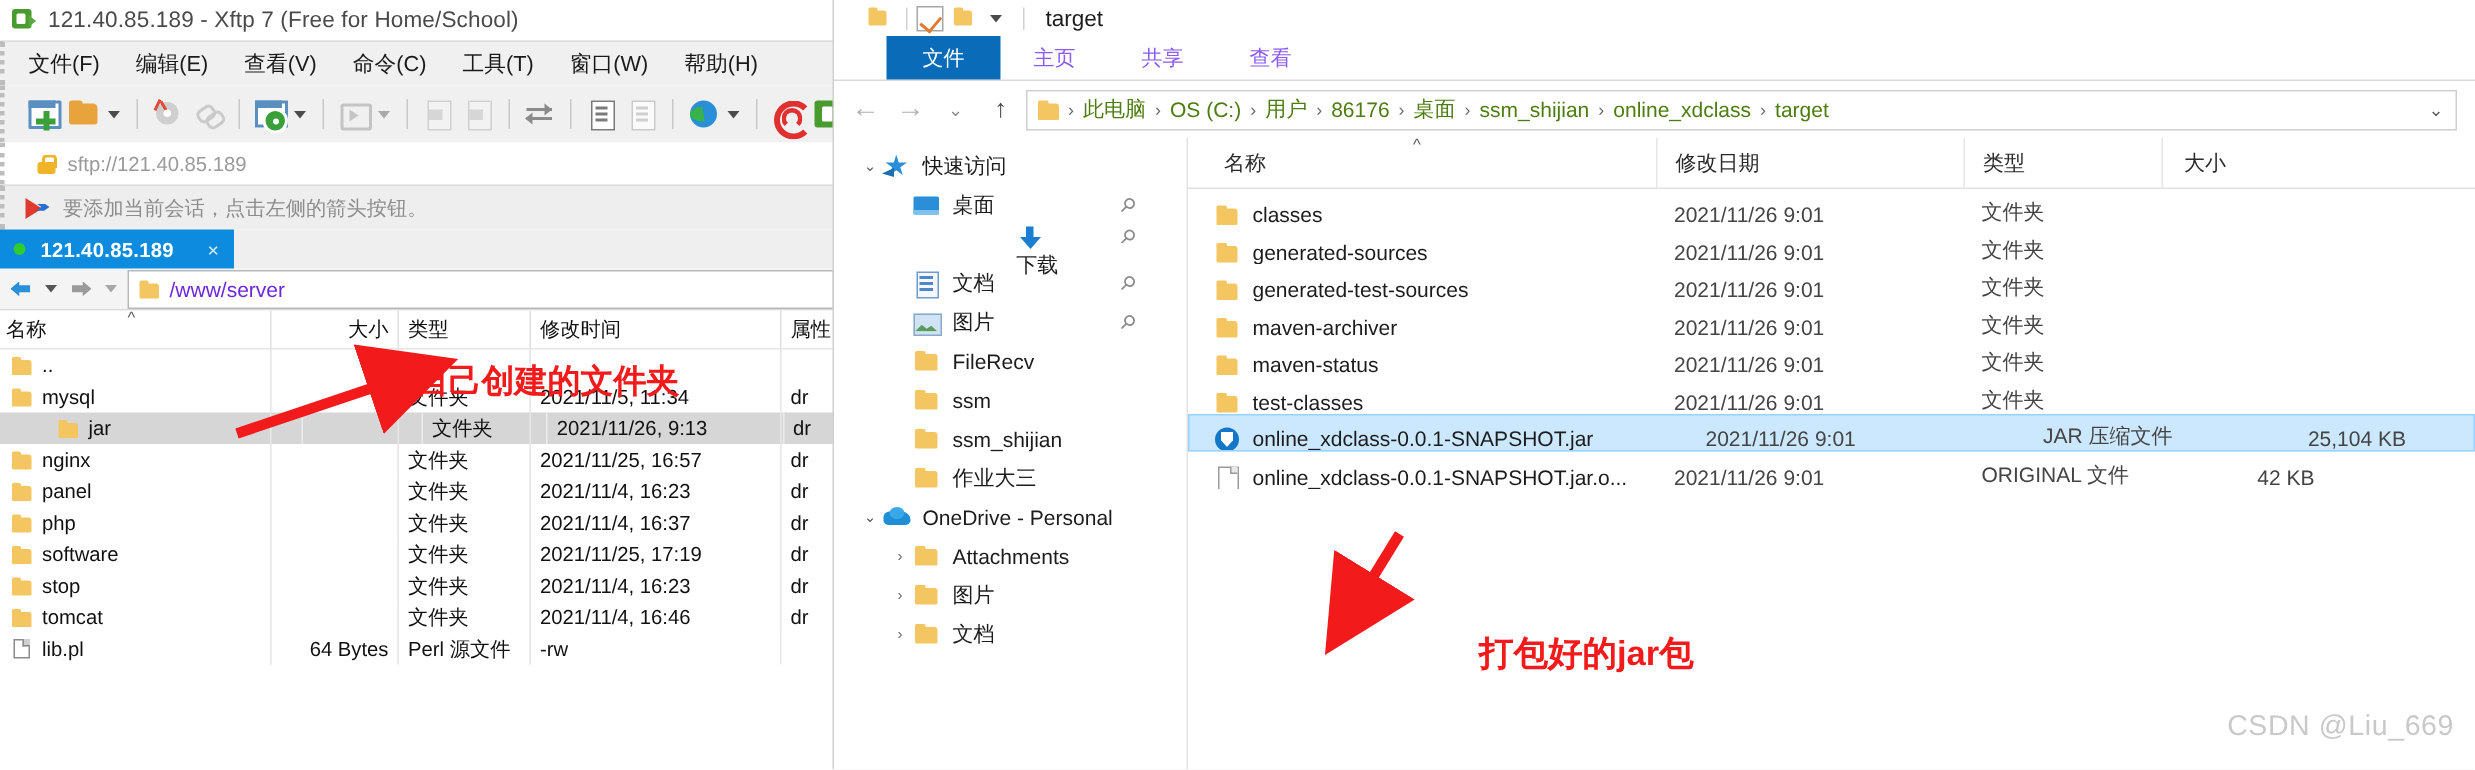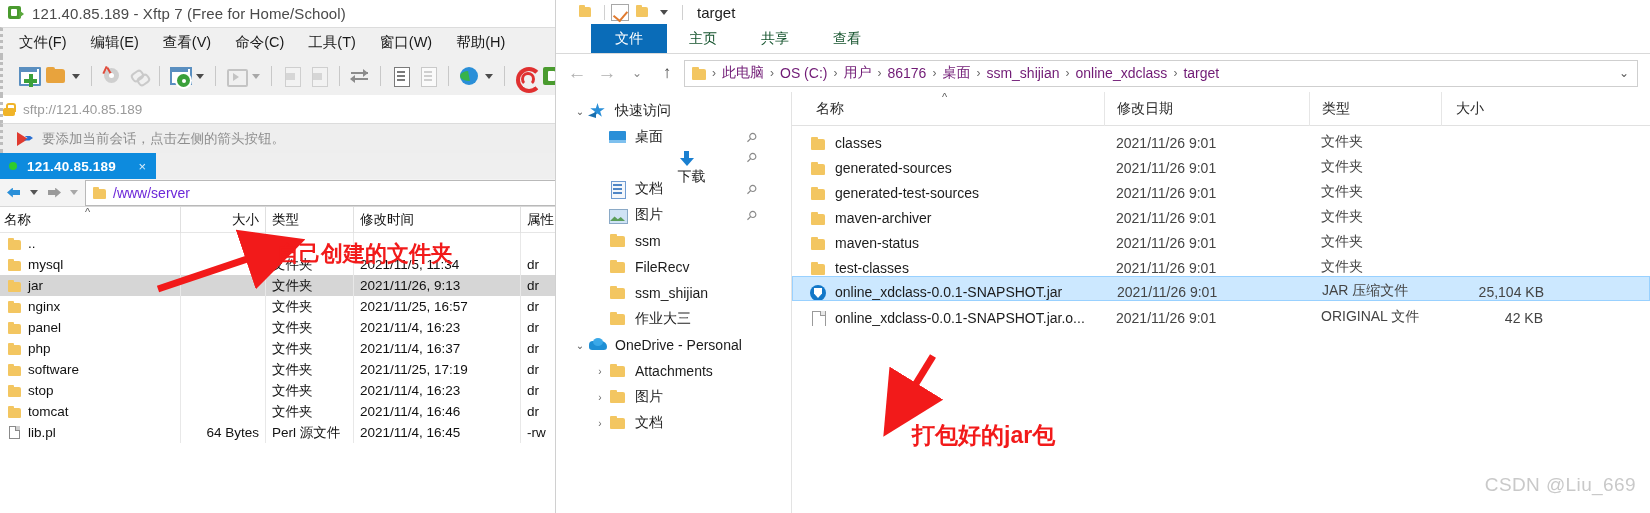--- a/index.html
+++ b/index.html
@@ -101,21 +101,21 @@
   .ic-spiral:before{content:"";position:absolute;left:3px;top:3px;width:18px;height:18px;border-radius:50%;
       border:4px solid #e03030; border-right-color:transparent;}
   .ic-spiral:after{content:"";position:absolute;left:8px;top:8px;width:8px;height:8px;border-radius:50%;
       border:3px solid #e03030;border-bottom-color:transparent;}
 
   .ic-green-sq:before{content:"";position:absolute;left:3px;top:3px;width:18px;height:18px;background:#4a9b2f;border-radius:2px;}
   .ic-green-sq:after{content:"";position:absolute;left:8px;top:7px;width:7px;height:10px;background:#fff;border-radius:1px;}
 
   .xf-urlbar {
     height: 28px; background:#fff; display:flex; align-items:center;
-    padding-left: 0; gap:8px; border-left:3px dotted #bdbdbd;
+    padding-left: 22px; gap:8px; border-left:3px dotted #bdbdbd;
   }
   .xf-lock { width:12px; height:13px; position:relative; flex:none; }
   .xf-lock:before{content:"";position:absolute;left:0;top:5px;width:12px;height:8px;background:#f0b429;border-radius:2px;}
   .xf-lock:after{content:"";position:absolute;left:3px;top:0;width:6px;height:7px;border:2px solid #f0b429;
       border-bottom:none;border-radius:3px 3px 0 0;}
   .xf-url-text { font-size:13.5px; color:#9a9a9a; }
 
   .xf-notice {
     height: 30px; background:#eeeeee; border-top:1px solid #dcdcdc;
     display:flex; align-items:center; padding-left: 14px; gap:9px;
@@ -166,21 +166,21 @@
   .xf-colhead .c + .c { border-left:1px solid #e0e0e0; }
   .xf-c-name { width:180px; padding-left:4px; }
   .xf-c-size { width:85px; justify-content:flex-end; padding-right:6px; }
   .xf-c-type { width:88px; padding-left:6px; }
   .xf-c-date { width:167px; padding-left:6px; }
   .xf-c-attr { width:36px; padding-left:6px; }
   .sort-caret { position:absolute; left:85px; top:-1px; font-size:11px; color:#5a5a5a; }
 
   .xf-rows { position:relative; }
   .xf-row { height:21px; display:flex; align-items:center; font-size:13.5px; color:#111; }
-  .xf-row.sel { background:#d6d6d6; }
+  .xf-row.sel { background:#d6d6d6;padding-left:31px; }
   .xf-row .c { height:21px; display:flex; align-items:center; overflow:hidden; white-space:nowrap; }
   .xf-row .c + .c { border-left:1px solid #ececec; }
   .row-folder-ico{width:13px;height:12px;position:relative;flex:none;margin:0 7px 0 4px;}
   .row-folder-ico:before{content:"";position:absolute;left:0;top:2px;width:13px;height:10px;background:#f3c661;border-radius:1px 2px 1px 1px;}
   .row-folder-ico:after{content:"";position:absolute;left:0;top:0;width:6px;height:3px;background:#f3c661;border-radius:1px 1px 0 0;}
   .row-file-ico{width:11px;height:13px;position:relative;flex:none;margin:0 8px 0 5px;
      background:#fff;border:1px solid #8a8a8a;}
   .row-file-ico:after{content:"";position:absolute;right:-1px;top:-1px;width:4px;height:4px;background:#cfcfcf;
      border-left:1px solid #8a8a8a;border-bottom:1px solid #8a8a8a;}
   .xf-vline { position:absolute; top:0; bottom:0; width:1px; background:#e8e8e8; }
@@ -198,31 +198,31 @@
   .ex-qa-sep{width:1px;height:15px;background:#d0d0d0;margin:0 6px;flex:none;}
   .ex-qa-check{width:18px;height:17px;border:1px solid #a8a8a8;position:relative;flex:none;margin-right:4px;background:#fff;}
   .ex-qa-check:after{content:"";position:absolute;left:4px;top:3px;width:7px;height:11px;
       border:2px solid #e07a2f;border-top:none;border-left:none;transform:rotate(40deg);}
   .ex-qa-dd{width:0;height:0;border-left:4px solid transparent;border-right:4px solid transparent;
       border-top:5px solid #4b4b4b;flex:none;margin:0 8px 0 5px;}
   .ex-win-title{font-size:15px;color:#1c1c1c;margin-left:8px;}
 
   .ex-ribbon { height:30px; background:#fff; display:flex; align-items:stretch; border-bottom:1px solid #d9d9d9;}
   .ex-ribbon-pad{width:35px;}
-  .ex-tab{display:flex;align-items:center;padding:0 22px;font-size:14px;color:#14532d;}
+  .ex-tab{display:flex;align-items:center;padding:0 22px;font-size:14px;color:#8b5cf6;}
   .ex-tab.active{background:#0a6cb8;color:#fff;padding:0 24px;}
 
   .ex-addrbar{height:38px;background:#fff;display:flex;align-items:center;gap:4px;padding:0 12px 0 8px;}
   .ex-nav-btn{width:26px;height:26px;display:flex;align-items:center;justify-content:center;
       font-size:19px;color:#b0b0b0;flex:none;}
   .ex-nav-btn.up{color:#4a4a4a;font-size:17px;}
   .ex-nav-btn.dd{font-size:12px;color:#8a8a8a;}
   .ex-addrbox{flex:1;height:27px;border:1px solid #cfcfcf;background:#fff;display:flex;align-items:center;
       gap:6px;padding:0 8px 0 7px;}
-  .ex-crumb{font-size:14px;color:#701a75;white-space:nowrap;}
+  .ex-crumb{font-size:14px;color:#4d7c0f;white-space:nowrap;}
   .ex-crumb-sep{font-size:12px;color:#6a6a6a;}
   .ex-addr-caret{font-size:12px;color:#5a5a5a;margin-left:auto;}
   .ex-addrfolder{width:14px;height:13px;position:relative;flex:none;}
   .ex-addrfolder:before{content:"";position:absolute;left:0;top:2px;width:14px;height:11px;background:#f3c661;border-radius:1px 2px 1px 1px;}
   .ex-addrfolder:after{content:"";position:absolute;left:0;top:0;width:7px;height:3px;background:#f3c661;border-radius:1px 1px 0 0;}
 
   .ex-body{display:flex; height: 513px;}
   .ex-sidebar{width:235px;padding-top:6px;background:#fff;overflow:hidden;}
   .sb-item{height:26px;display:flex;align-items:center;font-size:14px;color:#1c1c1c;position:relative;}
   .sb-chev{width:16px;font-size:10px;color:#6a6a6a;text-align:center;flex:none;}
@@ -256,21 +256,21 @@
   .fl-head{height:34px;display:flex;align-items:center;border-bottom:1px solid #e1e1e1;position:relative;}
   .fl-head .fh{font-size:14px;color:#2a2a2a;height:34px;display:flex;align-items:center;position:relative;}
   .fl-head .fh + .fh{border-left:1px solid #e6e6e6;}
   .fh-name{width:312px;padding-left:24px;}
   .fh-date{width:205px;padding-left:12px;}
   .fh-type{width:132px;padding-left:12px;}
   .fh-size{width:120px;padding-left:14px;}
   .fh-sort{position:absolute;left:150px;top:-1px;font-size:11px;color:#5a5a5a;}
 
   .fl-row{height:25px;display:flex;align-items:center;font-size:14px;color:#1c1c1c;}
-  .fl-row.sel{background:#cce8ff;border:1px solid #99d1ff;height:25px;}
+  .fl-row.sel{background:#cce8ff;border:1px solid #99d1ff;height:25px;gap:20px;}
   .fl-c{height:100%;display:flex;align-items:flex-end;white-space:nowrap;overflow:hidden;}
   .fl-name{width:312px;padding-left:18px;}
   .fl-date{width:205px;padding-left:12px;color:#444;}
   .fl-type{width:132px;padding-left:12px;color:#444;}
   .fl-size{width:120px;justify-content:flex-end;padding-right:18px;color:#444;}
   .fl-row.sel .fl-name{padding-left:17px;}
   .fl-ico{width:16px;height:15px;position:relative;flex:none;margin-right:9px;}
   .fl-ico.folder:before{content:"";position:absolute;left:1px;top:3px;width:14px;height:11px;background:#f3c661;border-radius:1px 2px 1px 1px;}
   .fl-ico.folder:after{content:"";position:absolute;left:1px;top:1px;width:7px;height:3px;background:#f3c661;border-radius:1px 1px 0 0;}
   .fl-ico.jar{}
@@ -481,21 +481,20 @@
           <div class="c xf-c-date">2021/11/4, 16:46</div>
           <div class="c xf-c-attr">dr</div>
         </div>
         <div class="xf-row">
           <div class="c xf-c-name">
             <span class="row-file-ico"></span>
             <span>lib.pl</span>
           </div>
           <div class="c xf-c-size">64 Bytes</div>
           <div class="c xf-c-type">Perl 源文件</div>
-          <div class="c xf-c-date">2021/11/4, 16:45</div>
           <div class="c xf-c-attr">-rw</div>
         </div>
         <div class="xf-vline" style="left: 180px;"></div>
         <div class="xf-vline" style="left: 265px;"></div>
         <div class="xf-vline" style="left: 353px;"></div>
         <div class="xf-vline" style="left: 520px;"></div>
       </div>
   </div>
 
   <div id="explorer">
@@ -572,26 +571,26 @@
           </div>
           <div class="sb-item" style="padding-left: 36px;">
             <span class="sb-chev "></span>
             <span class="sb-ico ico-pics"></span>
             <span class="sb-label">图片</span>
             <span class="sb-pin">⚲</span>
           </div>
           <div class="sb-item" style="padding-left: 36px;">
             <span class="sb-chev "></span>
             <span class="sb-ico ico-folder"></span>
-            <span class="sb-label">ssm</span>
+            <span class="sb-label">FileRecv</span>
           </div>
           <div class="sb-item" style="padding-left: 36px;">
             <span class="sb-chev "></span>
             <span class="sb-ico ico-folder"></span>
-            <span class="sb-label">FileRecv</span>
+            <span class="sb-label">ssm</span>
           </div>
           <div class="sb-item" style="padding-left: 36px;">
             <span class="sb-chev "></span>
             <span class="sb-ico ico-folder"></span>
             <span class="sb-label">ssm_shijian</span>
           </div>
           <div class="sb-item" style="padding-left: 36px;">
             <span class="sb-chev "></span>
             <span class="sb-ico ico-folder"></span>
             <span class="sb-label">作业大三</span>
@@ -717,16 +716,16 @@
   <div class="anno-text" style="left:277px; top:239px; font-size:22px;">自己创建的文件夹</div>
 
   <svg class="anno" style="left:900px; top:353px;" width="50" height="60" viewBox="0 0 50 60">
     <defs>
       <marker id="ah2" markerWidth="9" markerHeight="9" refX="2" refY="4.5" orient="auto">
         <polygon points="0,0 9,4.5 0,9" fill="#f21a1a"></polygon>
       </marker>
     </defs>
     <line x1="33" y1="3" x2="9" y2="42" stroke="#f21a1a" stroke-width="7" marker-end="url(#ah2)"></line>
   </svg>
-  <div class="anno-text" style="left:912px; top:420px; font-size:23px;">打包好的jar包</div>
+  <div class="anno-text" style="left:986px; top:420px; font-size:23px;">打包好的jar包</div>
 
   <div class="watermark">CSDN @Liu_669</div>
 </div>
 
 </body></html>

